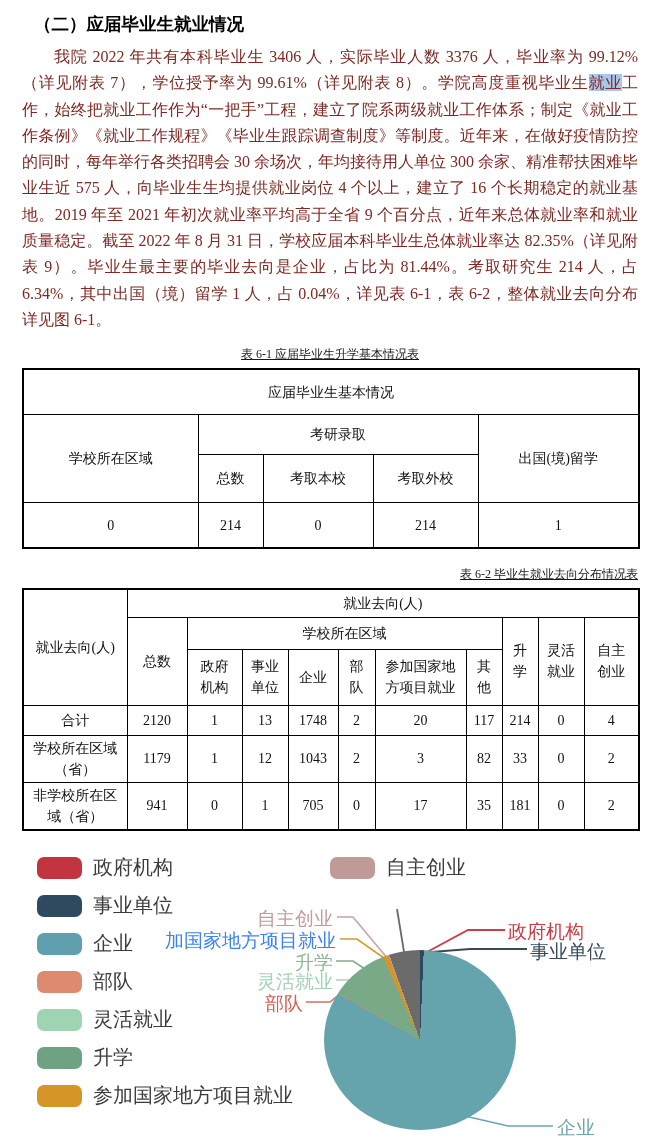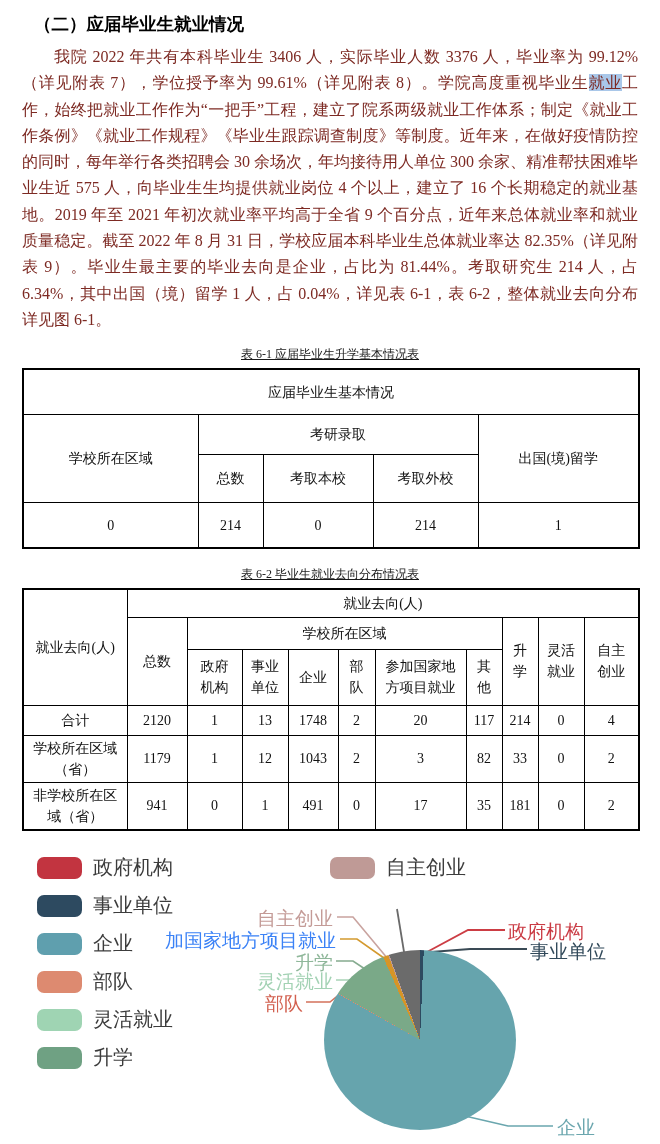--- a/index.html
+++ b/index.html
@@ -5,21 +5,21 @@
   html,body{margin:0;padding:0;background:#fff;}
   body{width:660px;height:1144px;position:relative;overflow:hidden;
        font-family:"Liberation Serif","DejaVu Serif",serif;color:#111;}
   .content{padding:0 22px;}
   .heading{font-family:"Liberation Sans","DejaVu Sans",sans-serif;
            font-size:17.5px;font-weight:bold;color:#000;margin:12px 0 0 12px;}
   .body-text{font-size:16px;line-height:26.3px;text-align:justify;
              color:#7d2a23;text-indent:2em;margin:8px 0 0 0;}
   .hl{background:#a9c7e9;}
   .tbl-caption{font-size:12px;color:#1a1a1a;text-align:center;margin:13px 0 5px 0;text-decoration:underline;}
-  .cap2{margin-top:17px;}
+  .cap2{margin-top:17px;text-align:right;}
   table{border-collapse:collapse;width:616px;margin:0 auto;table-layout:fixed;
         border:2px solid #000;}
   td{border:1px solid #000;text-align:center;vertical-align:middle;
      font-size:14px;line-height:1.5;color:#111;padding:2px 3px;white-space:pre-line;}
   tr.h45{height:45px;} tr.h40{height:40px;} tr.h48{height:48px;} tr.h46{height:46px;}
   tr.h28{height:28px;} tr.h32{height:32px;} tr.h56{height:56px;}
   tr.h30{height:30px;} tr.h44{height:44px;}
   .chart{position:relative;height:312px;margin-top:5px;
          font-family:"Liberation Sans","DejaVu Sans",sans-serif;}
   .legend-col{position:absolute;}
@@ -145,21 +145,21 @@
       <td>33</td>
       <td>0</td>
       <td>2</td>
     </tr>
     <tr class="h46">
       <td>非学校所在区
 域（省）</td>
       <td>941</td>
       <td>0</td>
       <td>1</td>
-      <td>491</td>
+      <td>705</td>
       <td>0</td>
       <td>17</td>
       <td>35</td>
       <td>181</td>
       <td>0</td>
       <td>2</td>
     </tr>
   </tbody>
     </table>
 </div>
@@ -198,20 +198,24 @@
       <span class="legend-label">部队</span>
     </div>
     <div class="legend-item">
       <span class="swatch" style="background: rgb(159, 212, 179);"></span>
       <span class="legend-label">灵活就业</span>
     </div>
     <div class="legend-item">
       <span class="swatch" style="background: rgb(111, 161, 131);"></span>
       <span class="legend-label">升学</span>
     </div>
+    <div class="legend-item">
+      <span class="swatch" style="background: rgb(214, 149, 39);"></span>
+      <span class="legend-label">参加国家地方项目就业</span>
+    </div>
   </div>
 
   <div class="legend-col legend-col2">
     <div class="legend-item">
       <span class="swatch" style="background: rgb(191, 154, 150);"></span>
       <span class="legend-label">自主创业</span>
     </div>
   </div>
 
   <span class="callout" style="right: 327px; top: 70px; color: rgb(196, 155, 151);">自主创业</span>

